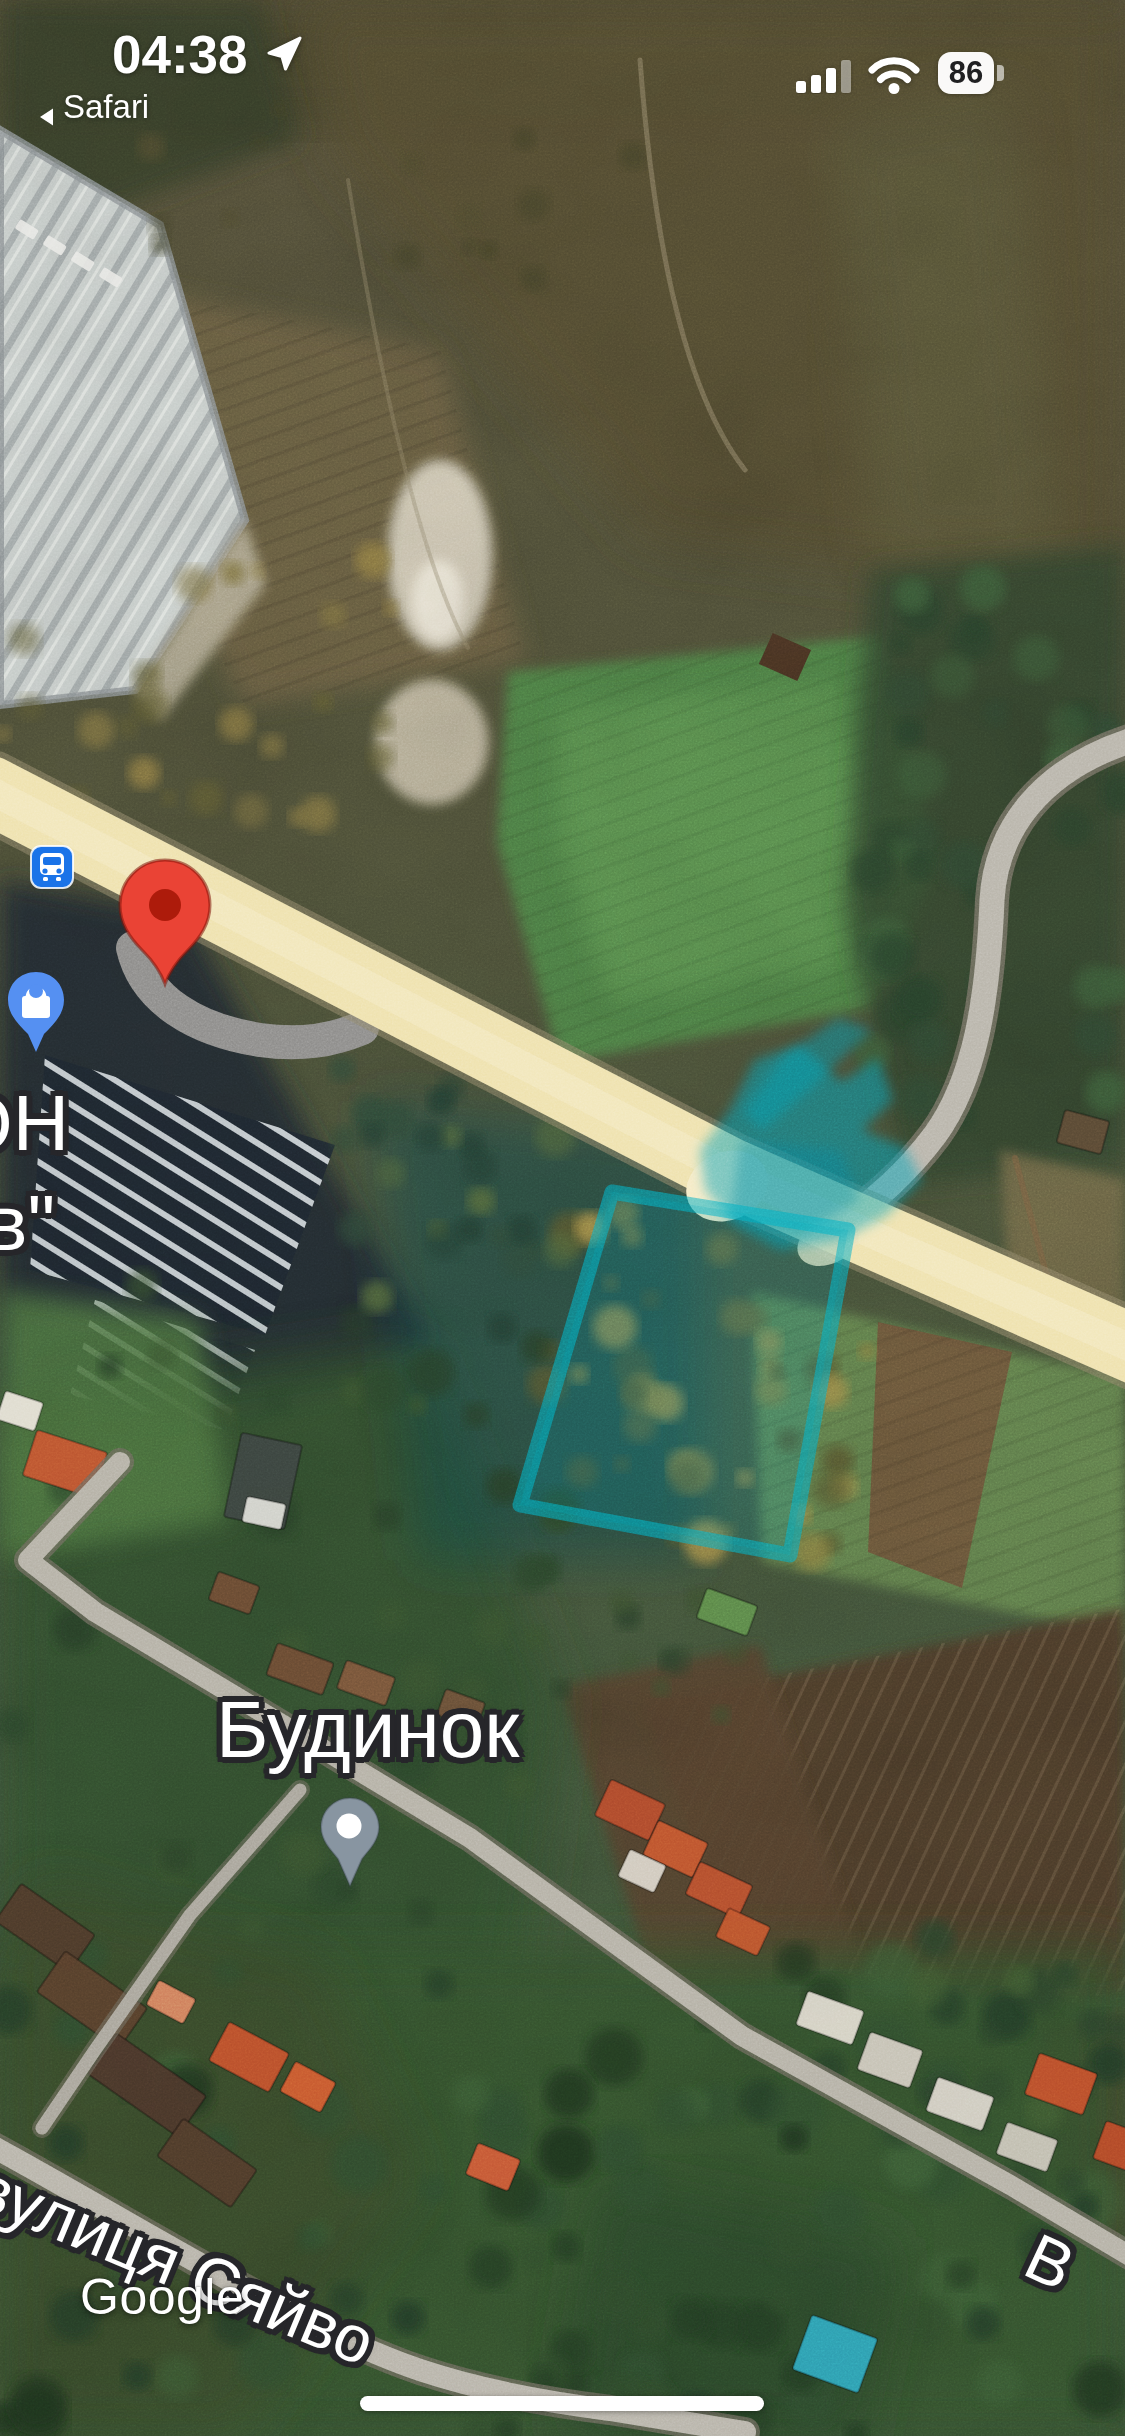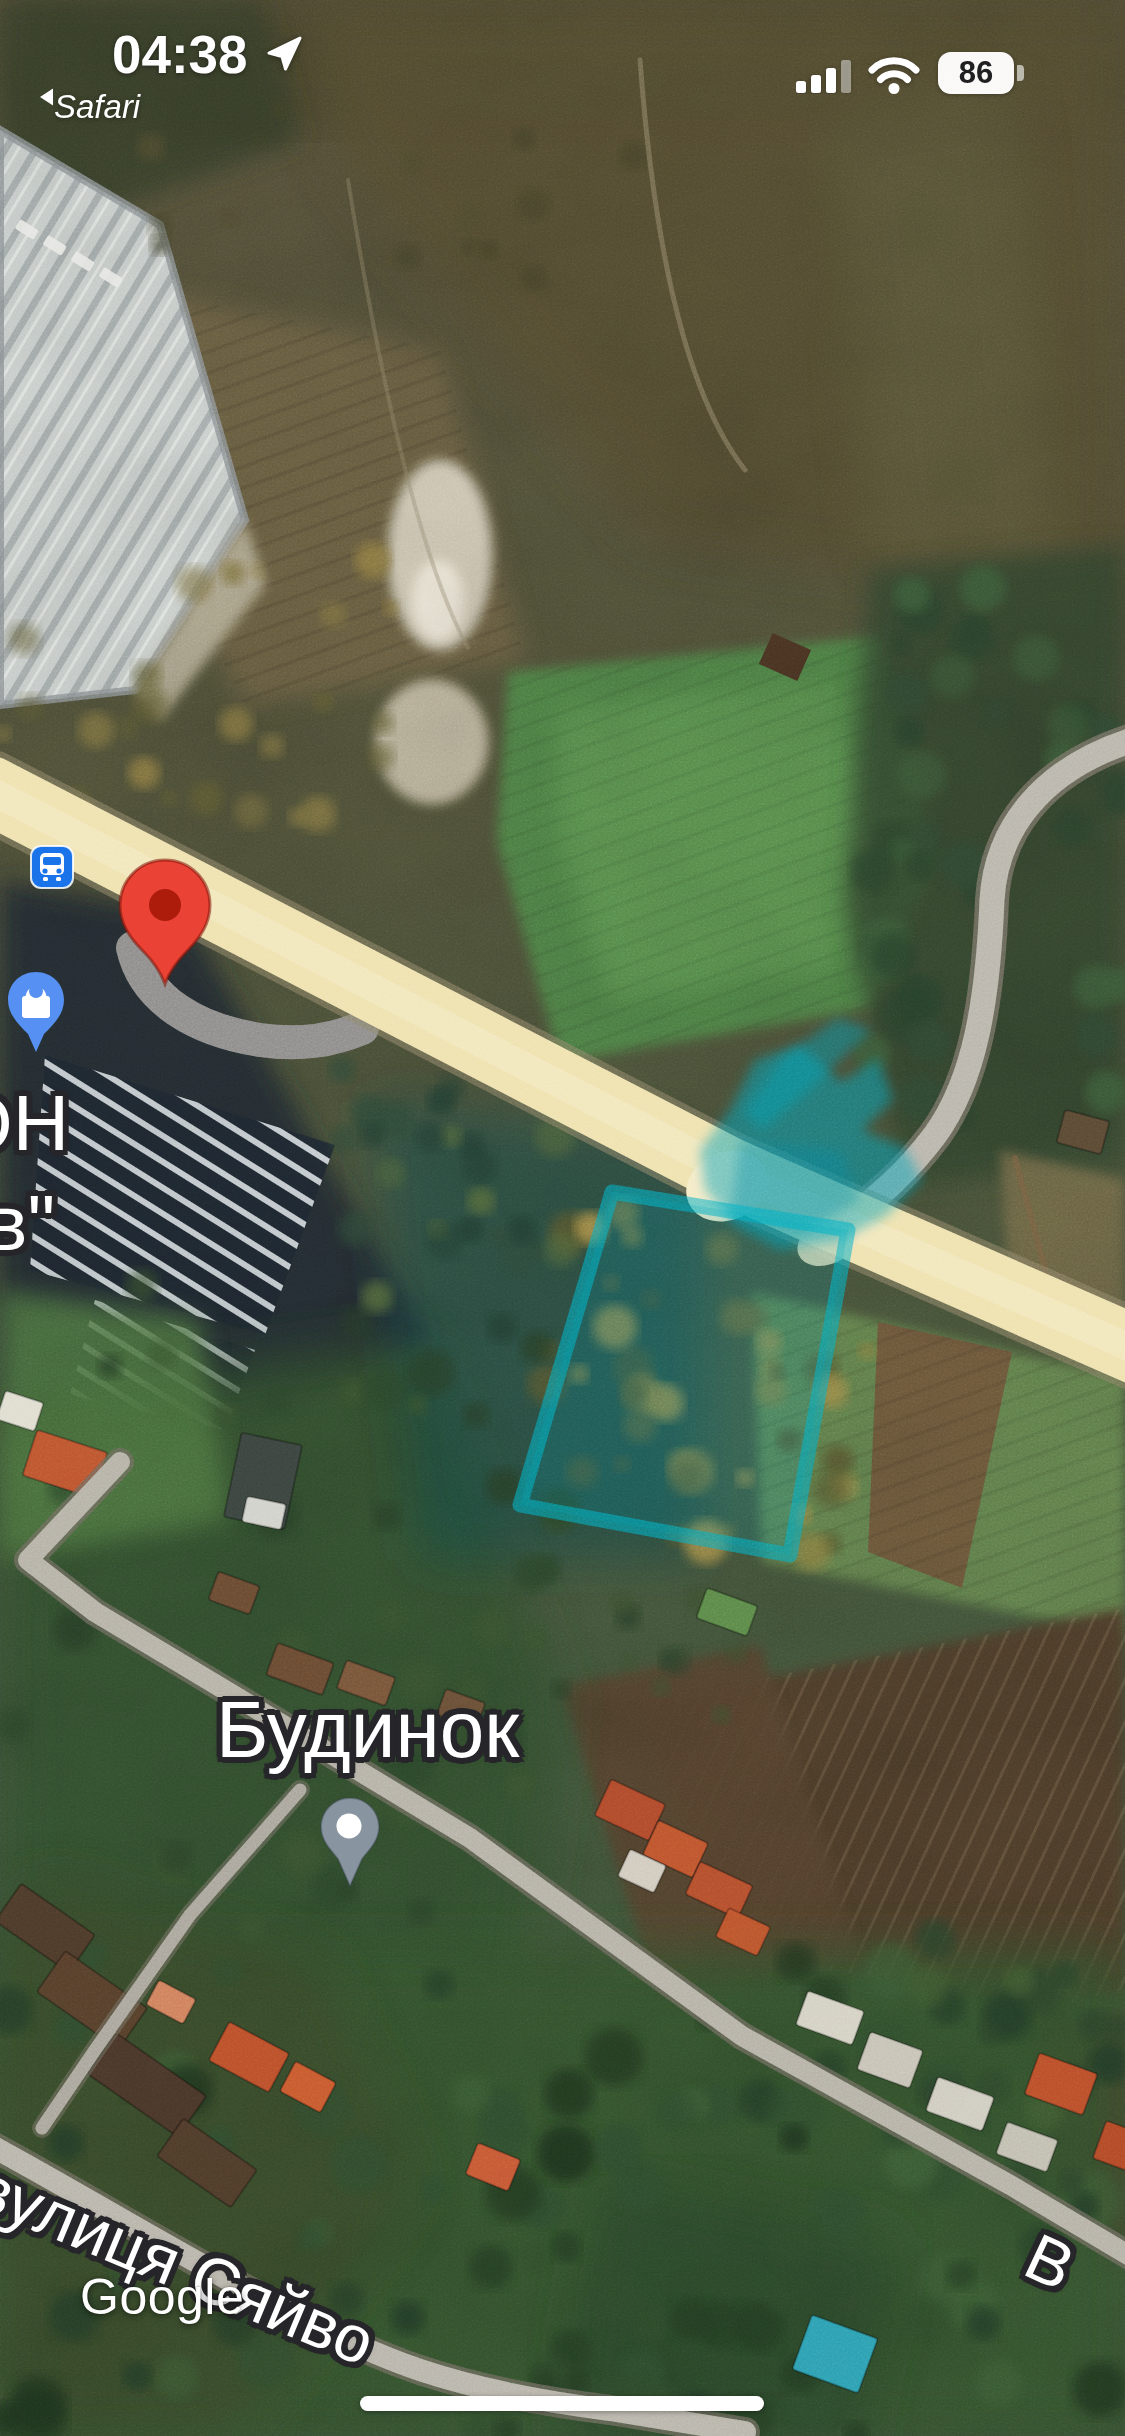--- a/index.html
+++ b/index.html
@@ -5,24 +5,24 @@
   html,body{margin:0;padding:0;background:#000;}
   .screen{position:relative;width:1125px;height:2436px;overflow:hidden;
     font-family:"Liberation Sans",sans-serif;background:#47462f;}
   .screen svg.map{position:absolute;left:0;top:0;}
   .abs{position:absolute;}
 
   
   .status-text{color:#fff;text-shadow:0 1px 5px rgba(0,0,0,.45);}
   .time{left:112px;top:24px;font-size:53px;font-weight:700;letter-spacing:0px;}
   .loc-arrow{left:264px;top:34px;width:40px;height:40px;filter:drop-shadow(0 1px 3px rgba(0,0,0,.4));}
-  .back-app{left:40px;top:88px;display:flex;align-items:flex-start;font-size:33px;font-weight:400;font-style:italic;}
+  .back-app{left:40px;top:88px;display:flex;align-items:flex-end;gap:9px;font-size:33px;font-weight:400;}
   .sig{left:796px;top:56px;}
   .wifi{left:868px;top:55px;}
-  .battery{left:938px;top:52px;width:76px;height:42px;background:rgba(255,255,255,.97);
+  .battery{left:938px;top:52px;width:56px;height:42px;background:rgba(255,255,255,.97);
     border-radius:13px;display:flex;align-items:center;justify-content:center;
     box-shadow:0 1px 4px rgba(0,0,0,.3);}
   .battery span{font-size:31px;font-weight:700;color:#202022;}
   .battery .nub{position:absolute;right:-10px;top:13px;width:7px;height:16px;border-radius:0 4px 4px 0;
     background:rgba(255,255,255,.6);}
 
   
   .maplabel{color:#fff;font-weight:500;white-space:pre;
     text-shadow:-5px -5px 0 #26262a,5px -5px 0 #26262a,-5px 5px 0 #26262a,5px 5px 0 #26262a,
       -6px 0 0 #26262a,6px 0 0 #26262a,0 -6px 0 #26262a,0 6px 0 #26262a,0 0 10px rgba(0,0,0,.4);}

